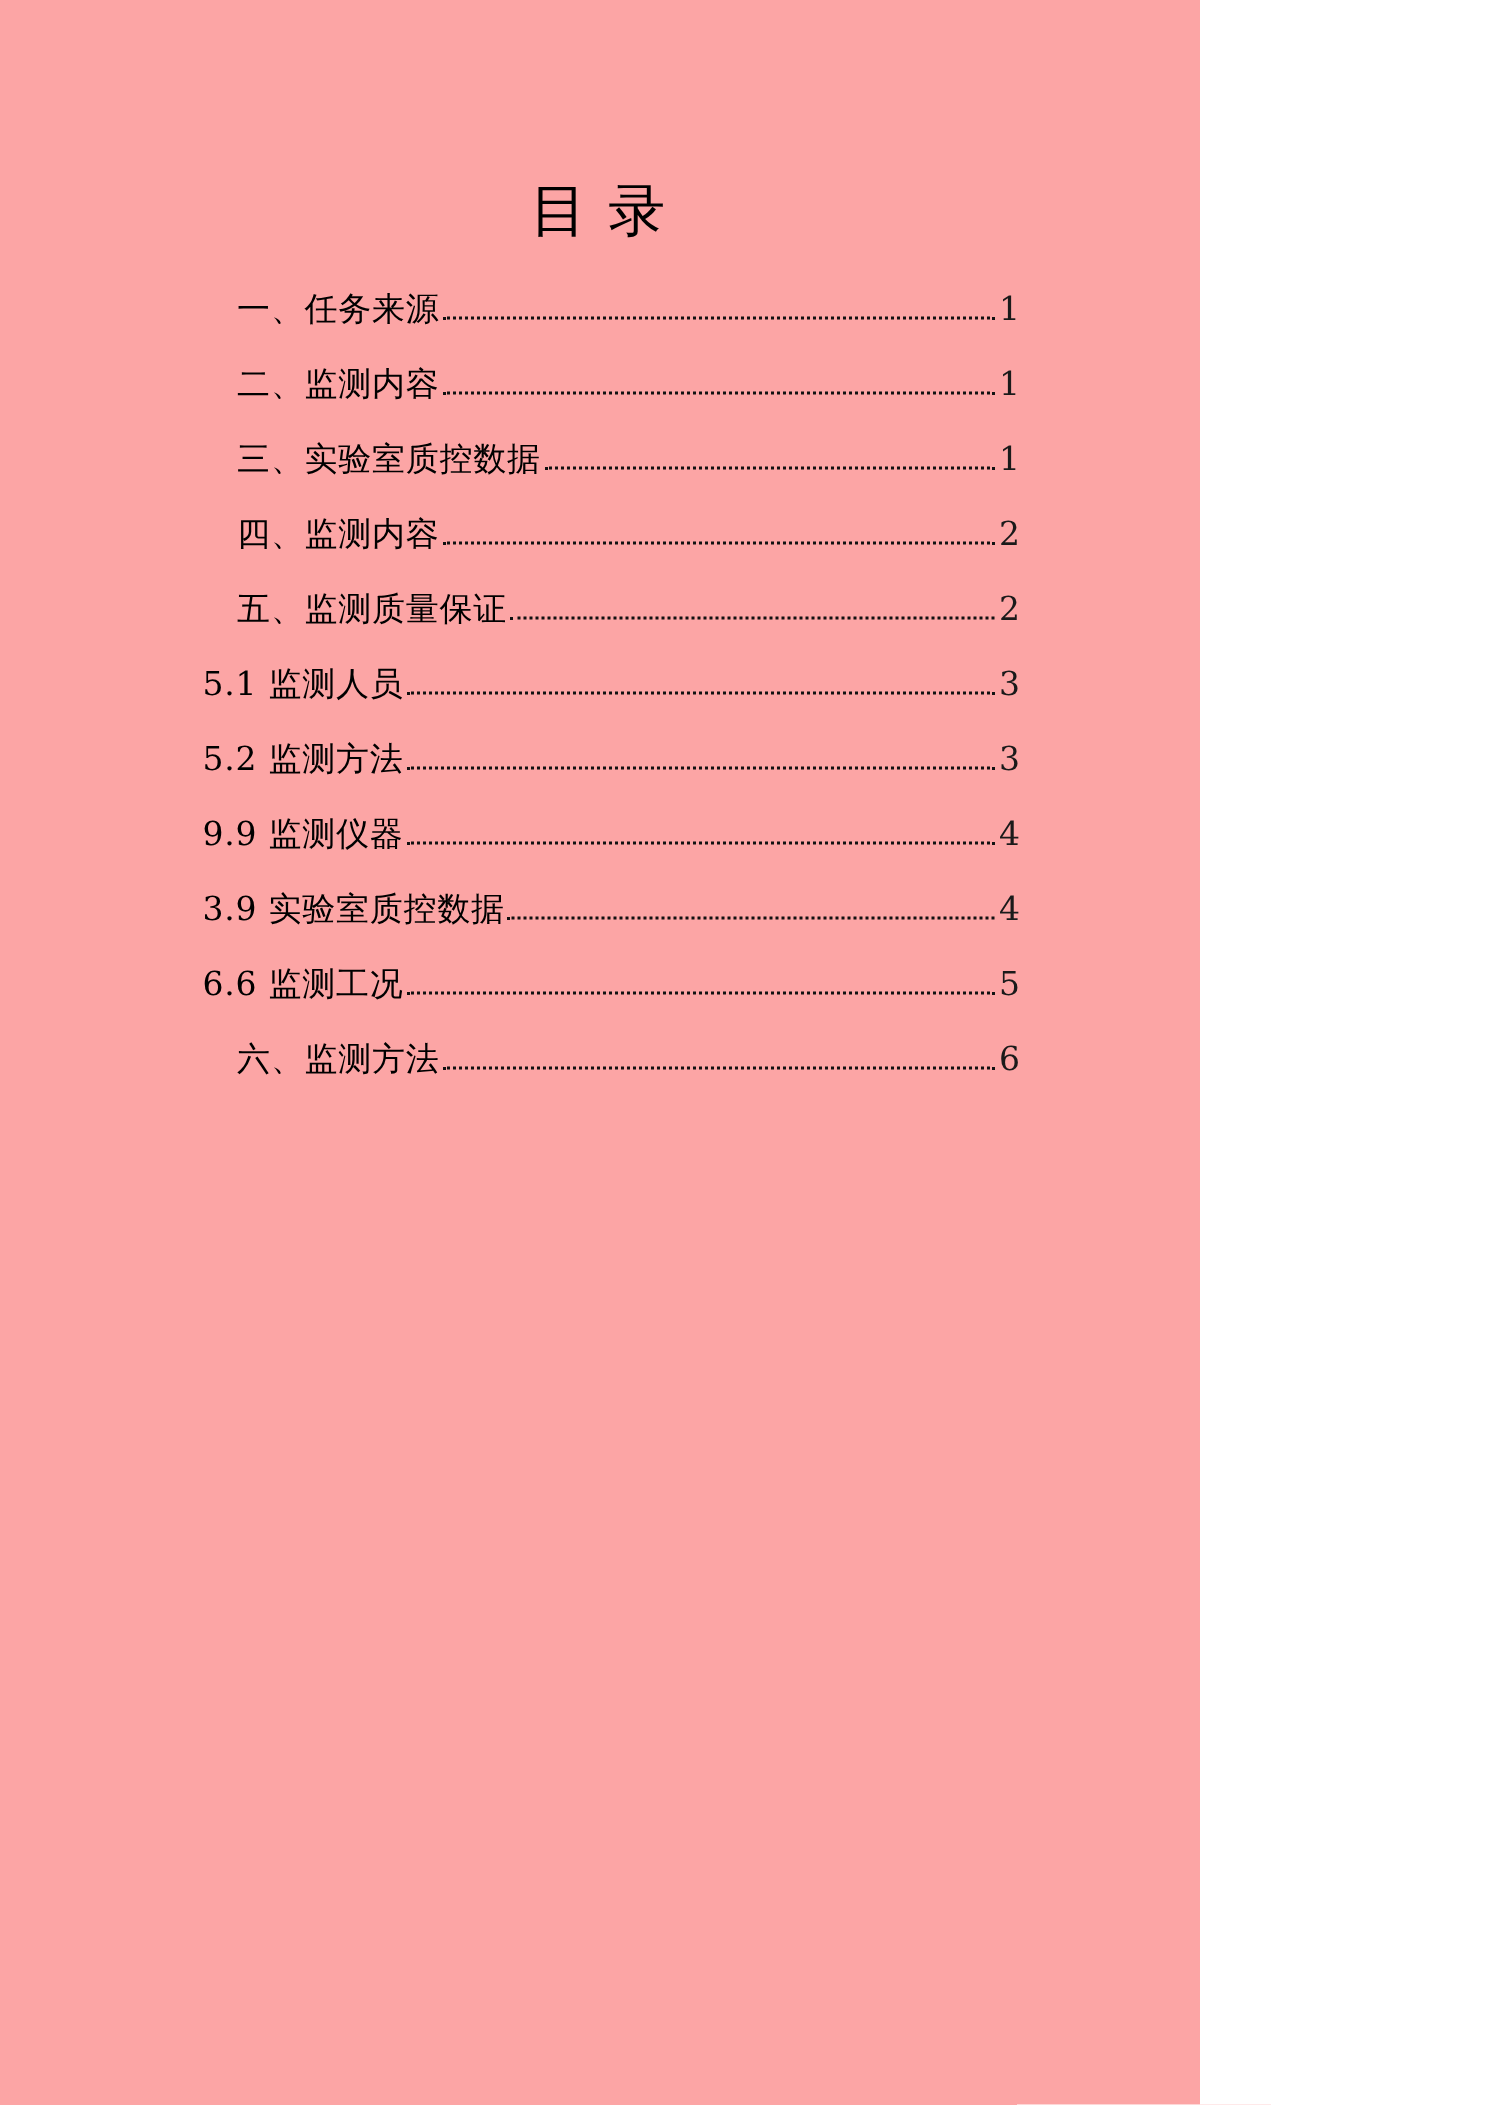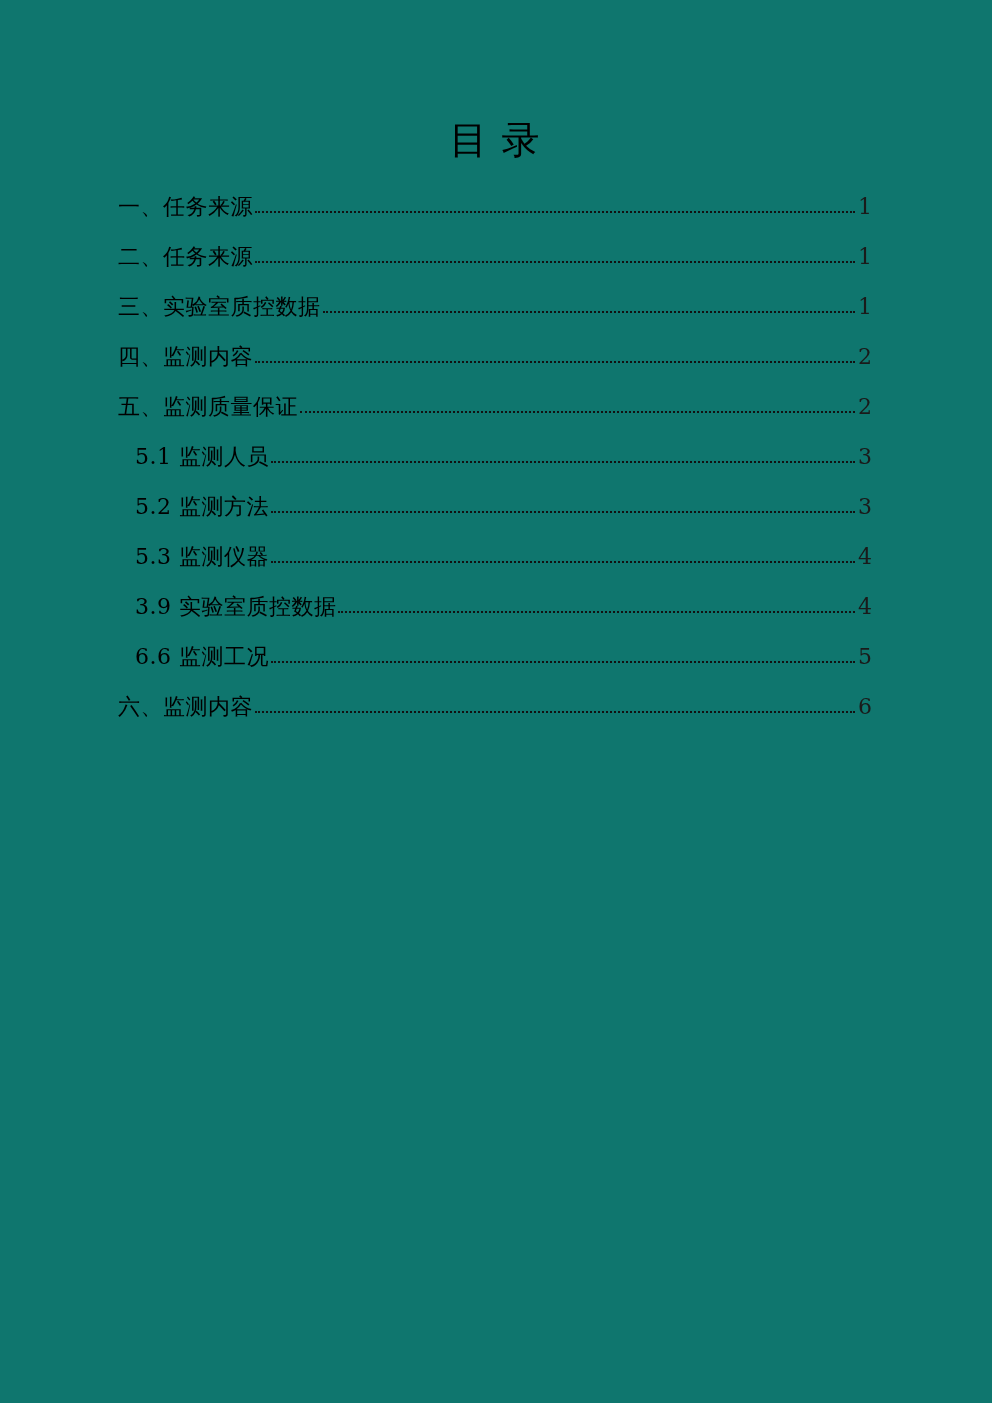--- a/index.html
+++ b/index.html
@@ -9,43 +9,44 @@
   }
   body {
     width: 992px;
     height: 1403px;
     font-family: "DejaVu Serif", "Liberation Serif", serif;
     color: #000000;
     overflow: hidden;
   }
   .page {
     position: relative;
-    width: 992px;
+    width: 800px;
     height: 1403px;
-    background: #0f766e;
+    background: #fca5a5;
     box-sizing: border-box;
     padding: 118px 120px 0 118px;
   }
   .doc-title {
     margin: 0 0 33px 0;
     text-align: center;
     font-size: 38px;
     line-height: 44px;
     font-weight: normal;
     letter-spacing: 1px;
   }
   .toc {
     display: block;
   }
   .toc-row {
     display: flex;
     align-items: baseline;
     font-size: 22px;
     line-height: 23px;
     margin-bottom: 27px;
+    margin-left: 40px;
   }
   .toc-row.level-2 {
     margin-left: 17px;
     justify-content: space-between;
   }
   .toc-label {
     white-space: nowrap;
     letter-spacing: 0.5px;
   }
   .toc-leader {
@@ -67,21 +68,21 @@
 <div class="page">
   <h1 class="doc-title">目 录</h1>
 
   <nav class="toc" id="toc">
       <div class="toc-row">
     <span class="toc-label">一、任务来源</span>
     <span class="toc-leader"></span>
     <span class="toc-page">1</span>
   </div>
       <div class="toc-row">
-    <span class="toc-label">二、任务来源</span>
+    <span class="toc-label">二、监测内容</span>
     <span class="toc-leader"></span>
     <span class="toc-page">1</span>
   </div>
       <div class="toc-row">
     <span class="toc-label">三、实验室质控数据</span>
     <span class="toc-leader"></span>
     <span class="toc-page">1</span>
   </div>
       <div class="toc-row">
     <span class="toc-label">四、监测内容</span>
@@ -97,33 +98,33 @@
     <span class="toc-label">5.1 监测人员</span>
     <span class="toc-leader"></span>
     <span class="toc-page">3</span>
   </div>
       <div class="toc-row level-2">
     <span class="toc-label">5.2 监测方法</span>
     <span class="toc-leader"></span>
     <span class="toc-page">3</span>
   </div>
       <div class="toc-row level-2">
-    <span class="toc-label">5.3 监测仪器</span>
+    <span class="toc-label">9.9 监测仪器</span>
     <span class="toc-leader"></span>
     <span class="toc-page">4</span>
   </div>
       <div class="toc-row level-2">
     <span class="toc-label">3.9 实验室质控数据</span>
     <span class="toc-leader"></span>
     <span class="toc-page">4</span>
   </div>
       <div class="toc-row level-2">
     <span class="toc-label">6.6 监测工况</span>
     <span class="toc-leader"></span>
     <span class="toc-page">5</span>
   </div>
       <div class="toc-row">
-    <span class="toc-label">六、监测内容</span>
+    <span class="toc-label">六、监测方法</span>
     <span class="toc-leader"></span>
     <span class="toc-page">6</span>
   </div>
     </nav>
 </div>
 
 </body></html>

